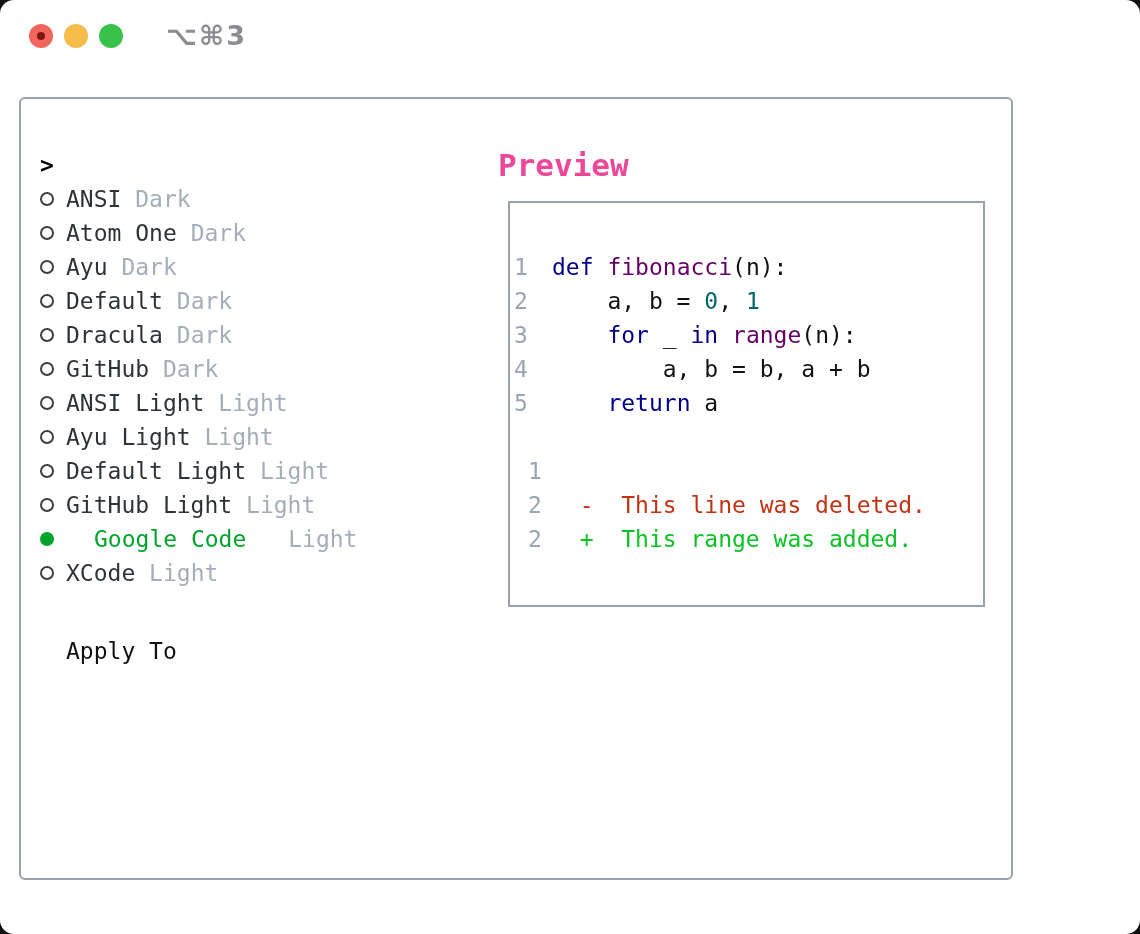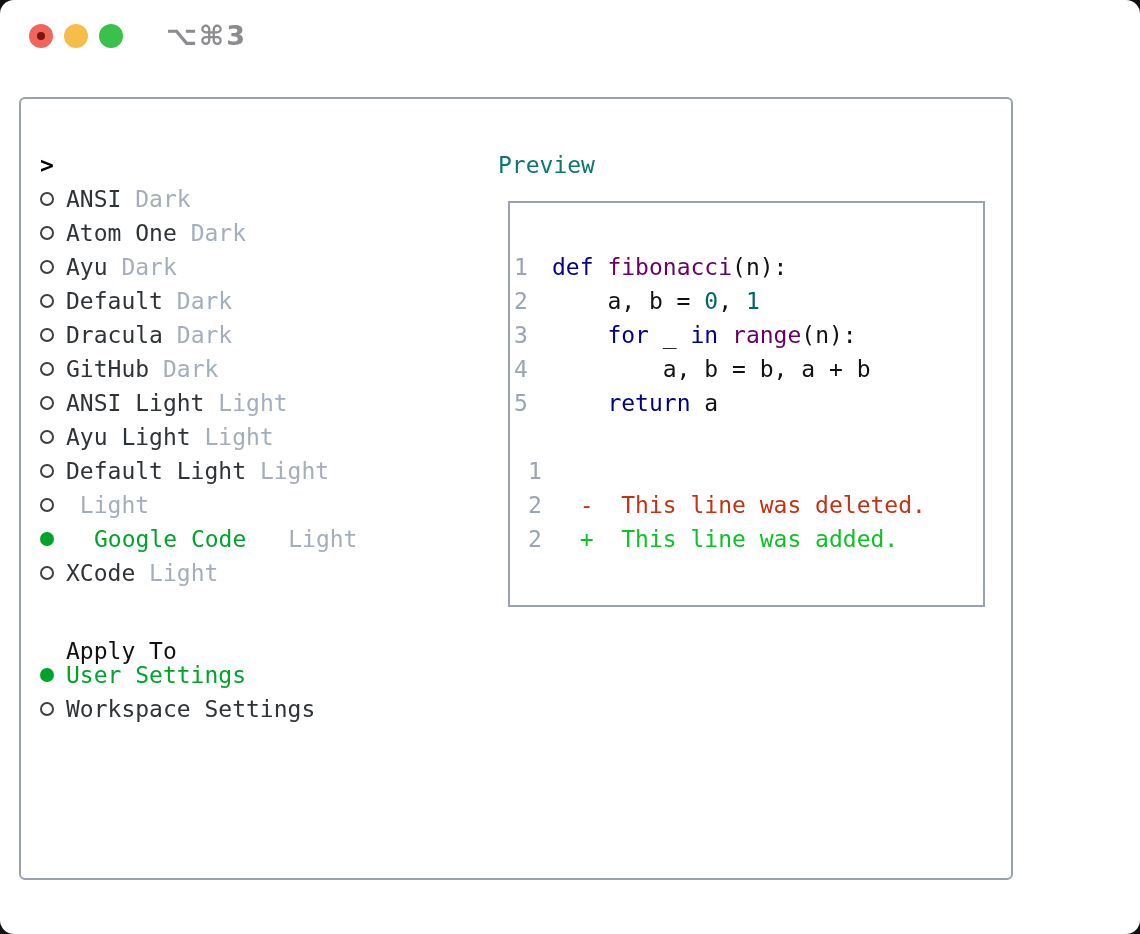--- a/index.html
+++ b/index.html
@@ -39,21 +39,21 @@
   .item-name{color:#2e3338;}
   .item-variant{color:#a4aebb;}
   .selected .item-name{color:#00a42a;margin-left:28px;}
   .section-title{color:#111;margin-top:20px;}
   .opt-label{color:#2e3338;}
   .opt-selected{color:#00a42a;}
   .hint{color:#9fa9b6;}
   
   .preview-label{
     position:absolute;left:477px;top:49px;height:34px;display:flex;align-items:center;
-    font-size:23px;font-weight:normal;color:#0f766e;
+    font-size:31px;font-weight:bold;color:#ec4899;
   }
   .preview-box{
     position:absolute;left:487px;top:102px;width:477px;height:406px;
     border:2px solid #98a2af;background:#fff;box-sizing:border-box;
     padding-top:47px;overflow:hidden;
   }
   .cline{height:34px;display:flex;align-items:center;font-size:23px;white-space:pre;}
   .lnum{width:42px;flex:0 0 42px;box-sizing:border-box;padding-left:4px;color:#9aa5b4;}
   .cline.diff .lnum{padding-left:18px;}
   .spacer{height:34px;}
@@ -88,50 +88,46 @@
       <div id="theme-items">
           <div class="row"><span class="bullet-cell"><span class="ring"></span></span><span class="item-name">ANSI</span><span class="item-name"> </span><span class="item-variant">Dark</span></div>
           <div class="row"><span class="bullet-cell"><span class="ring"></span></span><span class="item-name">Atom One</span><span class="item-name"> </span><span class="item-variant">Dark</span></div>
           <div class="row"><span class="bullet-cell"><span class="ring"></span></span><span class="item-name">Ayu</span><span class="item-name"> </span><span class="item-variant">Dark</span></div>
           <div class="row"><span class="bullet-cell"><span class="ring"></span></span><span class="item-name">Default</span><span class="item-name"> </span><span class="item-variant">Dark</span></div>
           <div class="row"><span class="bullet-cell"><span class="ring"></span></span><span class="item-name">Dracula</span><span class="item-name"> </span><span class="item-variant">Dark</span></div>
           <div class="row"><span class="bullet-cell"><span class="ring"></span></span><span class="item-name">GitHub</span><span class="item-name"> </span><span class="item-variant">Dark</span></div>
           <div class="row"><span class="bullet-cell"><span class="ring"></span></span><span class="item-name">ANSI Light</span><span class="item-name"> </span><span class="item-variant">Light</span></div>
           <div class="row"><span class="bullet-cell"><span class="ring"></span></span><span class="item-name">Ayu Light</span><span class="item-name"> </span><span class="item-variant">Light</span></div>
           <div class="row"><span class="bullet-cell"><span class="ring"></span></span><span class="item-name">Default Light</span><span class="item-name"> </span><span class="item-variant">Light</span></div>
-          <div class="row"><span class="bullet-cell"><span class="ring"></span></span><span class="item-name"> </span><span class="item-variant">Light</span></div>
+          <div class="row"><span class="bullet-cell"><span class="ring"></span></span><span class="item-name">GitHub Light</span><span class="item-name"> </span><span class="item-variant">Light</span></div>
           <div class="row selected"><span class="bullet-cell"><span class="dot"></span></span><span class="item-name">Google Code</span><span class="item-name"> </span><span class="item-variant">Light</span></div>
           <div class="row"><span class="bullet-cell"><span class="ring"></span></span><span class="item-name">XCode</span><span class="item-name"> </span><span class="item-variant">Light</span></div>
         </div>
       <div class="row"></div>
       <div class="row">
         <span class="bullet-cell"></span>
         <span class="section-title">Apply To</span>
       </div>
-      <div id="apply-options">
-          <div class="row"><span class="bullet-cell"><span class="dot"></span></span><span class="opt-selected">User Settings</span></div>
-          <div class="row"><span class="bullet-cell"><span class="ring"></span></span><span class="opt-label">Workspace Settings</span></div>
-        </div>
       <div class="row"></div>
       <div id="footer-hint">
         </div>
     </div>
 
     <div class="preview-label">Preview</div>
 
     <div class="preview-box">
       <div id="code-block">
           <div class="cline"><span class="lnum">1</span><span class="tok-kwd">def</span><span class="tok-pln"> </span><span class="tok-typ">fibonacci</span><span class="tok-pln">(n):</span></div>
           <div class="cline"><span class="lnum">2</span><span class="tok-pln">    a, b = </span><span class="tok-lit">0</span><span class="tok-pln">, </span><span class="tok-lit">1</span></div>
           <div class="cline"><span class="lnum">3</span><span class="tok-pln">    </span><span class="tok-kwd">for</span><span class="tok-pln"> _ </span><span class="tok-kwd">in</span><span class="tok-pln"> </span><span class="tok-typ">range</span><span class="tok-pln">(n):</span></div>
           <div class="cline"><span class="lnum">4</span><span class="tok-pln">        a, b = b, a + b</span></div>
           <div class="cline"><span class="lnum">5</span><span class="tok-pln">    </span><span class="tok-kwd">return</span><span class="tok-pln"> a</span></div>
         </div>
       <div class="spacer"></div>
       <div id="diff-block">
           <div class="cline diff"><span class="lnum">1</span></div>
           <div class="cline diff"><span class="lnum">2</span><span class="diff-del">  -  This line was deleted.</span></div>
-          <div class="cline diff"><span class="lnum">2</span><span class="diff-add">  +  This line was added.</span></div>
+          <div class="cline diff"><span class="lnum">2</span><span class="diff-add">  +  This range was added.</span></div>
         </div>
     </div>
 
   </div>
 </div>
 
 </body></html>

